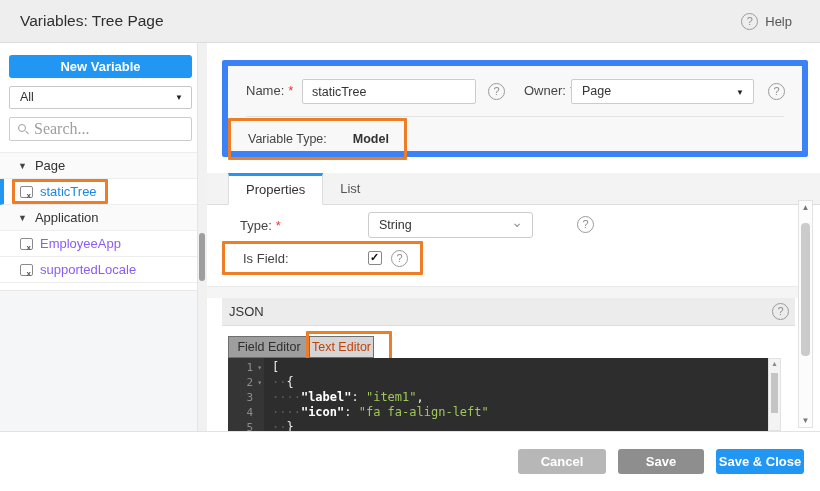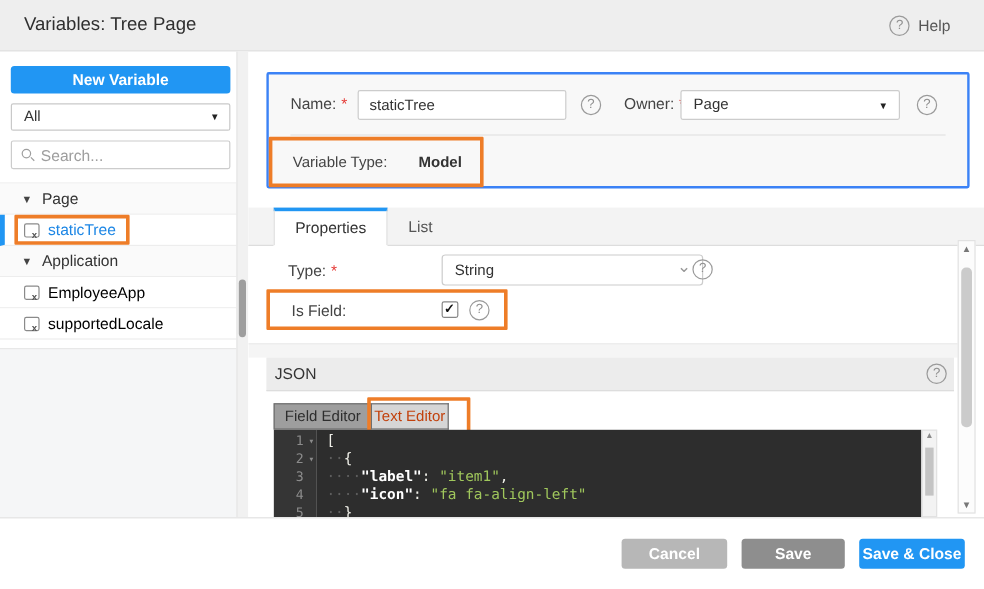--- a/index.html
+++ b/index.html
@@ -15,66 +15,66 @@
 
   
   .sidebar { position:absolute; top:43px; left:0; width:207px; bottom:60px; background:#fff; }
   .new-var-btn { position:absolute; left:9px; top:12px; width:183px; height:23px; background:#2196f3; color:#fff; border:none; border-radius:3px; font-size:13px; font-weight:bold; font-family:inherit; cursor:pointer; }
   .filter-select { position:absolute; left:9px; top:43px; width:183px; height:23px; background:#fff; border:1px solid #c9c9c9; border-radius:2px; cursor:pointer; }
   .filter-select .val { position:absolute; left:10px; line-height:21px; font-size:12.5px; color:#333; }
   .filter-select .arr { position:absolute; right:8px; top:6px; font-size:8px; color:#222; }
   .search-box { position:absolute; left:9px; top:74px; width:183px; height:24px; border:1px solid #ccc; border-radius:2px; background:#fff; }
   .search-icon { position:absolute; left:8px; top:6px; width:8px; height:8px; border:1.4px solid #9e9e9e; border-radius:50%; }
   .search-icon::after { content:""; position:absolute; left:6px; top:7px; width:4px; height:1.4px; background:#9e9e9e; transform:rotate(45deg); }
-  .search-box input { position:absolute; left:24px; top:0; width:150px; height:22px; border:none; outline:none; font-size:13px; font-family:Liberation Sans, sans-serif; color:#333; background:transparent; }
+  .search-box input { position:absolute; left:24px; top:0; width:150px; height:22px; border:none; outline:none; font-size:16px; font-family:Liberation Serif, serif; color:#333; background:transparent; }
   .search-box input::placeholder { color:#9e9e9e; }
 
   .tree { position:absolute; left:0; right:10px; top:109px; border-top:1px solid #ededed; }
   .tree-row { height:26px; border-bottom:1px solid #ededed; display:flex; align-items:center; font-size:13px; background:#fff; cursor:pointer; }
   .tree-row.group { background:#fafafa; }
   .tree-row .caret { margin-left:18px; font-size:9px; color:#444; }
   .tree-row.group .tree-label { margin-left:8px; color:#333; }
   .row-inner { display:inline-flex; align-items:center; }
   .tree-row.item .var-icon { margin-left:20px; }
-  .tree-row.item .tree-label { margin-left:7px; color:#000000; }
+  .tree-row.item .tree-label { margin-left:7px; color:#8b5cf6; }
   .tree-row.item.selected { border-left:4px solid #2196f3; }
   .tree-row.item.selected .tree-label { color:#1e87e5; }
   .row-inner.hl { margin-left:8px; border:3px solid #ee7d28; padding:2px 8px 2px 5px; border-radius:1px; }
   .row-inner.hl .var-icon { margin-left:0; }
   .var-icon { position:relative; width:13px; height:12px; border:1px solid #8a8a8a; border-radius:2px; background:#fff; flex:none; }
   .var-icon .vx { position:absolute; right:1px; bottom:-3px; font-size:8px; color:#555; font-weight:bold; }
 
   .sidebar-rest { position:absolute; left:0; right:10px; top:247px; bottom:0; background:#f5f6f7; border-top:1px solid #e8e8e8; }
   .sb-track { position:absolute; right:0; top:0; bottom:0; width:10px; background:#f1f1f1; border-left:1px solid #e4e4e4; }
   .sb-thumb { position:absolute; right:2px; top:190px; width:6px; height:48px; background:#9e9e9e; border-radius:3px; }
 
   
   .main { position:absolute; left:207px; top:43px; right:0; bottom:60px; background:#fff; }
 
-  .form-box { position:absolute; left:15px; top:17px; width:586px; height:97px; background:#f8f8f8; border:2px solid #3b82f6; border-radius:2px; }
+  .form-box { position:absolute; left:15px; top:17px; width:586px; height:97px; background:#f8f8f8; border:6px solid #3b82f6; border-radius:2px; }
   .fb-label { position:absolute; top:12px; line-height:26px; font-size:13px; color:#444; }
   .req { color:#e53935; margin-left:4px; }
   .name-input { position:absolute; left:74px; top:13px; width:174px; height:25px; border:1px solid #ccc; border-radius:2px; padding:0 9px; font-size:12.5px; font-family:inherit; color:#333; background:#fff; }
   .owner-select { position:absolute; left:343px; top:13px; width:183px; height:25px; background:#fff; border:1px solid #ccc; border-radius:2px; cursor:pointer; }
   .owner-select .val { position:absolute; left:10px; line-height:23px; font-size:12.5px; color:#333; }
   .owner-select .arr { position:absolute; right:9px; top:8px; font-size:8px; color:#222; }
   .fb-help1 { position:absolute; left:260px; top:17px; }
   .fb-help2 { position:absolute; left:540px; top:17px; }
   .fb-divider { position:absolute; left:18px; right:18px; top:50px; border-top:1px solid #e3e3e3; }
   .vt-wrap { position:absolute; left:0; top:52px; height:42px; display:inline-flex; align-items:center; gap:26px; border:3px solid #ee7d28; border-radius:1px; padding:0 15px 0 17px; }
   .vt-label { font-size:12.5px; color:#444; }
   .vt-value { font-size:12.5px; font-weight:bold; color:#333; }
 
   .tabs-bar { position:absolute; left:0; right:0; top:130px; height:32px; background:#f3f3f3; border-bottom:1px solid #ddd; display:flex; padding-left:21px; }
   .tab { padding:0 17px; line-height:31px; font-size:13px; color:#555; cursor:pointer; }
   .tab.active { background:#fff; border:1px solid #ddd; border-bottom:1px solid #fff; border-top:3px solid #2196f3; line-height:27px; color:#333; margin-bottom:-1px; }
 
   .content { position:absolute; left:0; right:0; top:162px; bottom:0; background:#fff; overflow:hidden; }
   .type-label { position:absolute; left:33px; top:13px; font-size:13px; color:#444; }
-  .type-select { position:absolute; left:161px; top:7px; width:218px; height:26px; background:#fff; border:1px solid #ccc; border-radius:3px; cursor:pointer; }
+  .type-select { position:absolute; left:161px; top:7px; width:165px; height:26px; background:#fff; border:1px solid #ccc; border-radius:3px; cursor:pointer; }
   .type-select .val { position:absolute; left:10px; line-height:24px; font-size:12.5px; color:#333; }
   .type-select .chev { position:absolute; right:9px; top:1px; font-size:14px; color:#999; }
   .type-help { position:absolute; left:370px; top:11px; }
 
   .islist-wrap { position:absolute; left:15px; top:36px; height:34px; display:inline-flex; align-items:center; border:3px solid #ee7d28; border-radius:1px; padding:0 12px 0 18px; }
   .islist-label { width:125px; font-size:13px; color:#444; }
   .checkbox { position:relative; width:14px; height:14px; border:1px solid #878787; border-radius:2px; background:#fff; cursor:pointer; flex:none; }
   .checkbox .chk { display:none; position:absolute; left:1px; top:-1px; font-size:11px; font-weight:bold; color:#111; }
   .checkbox.checked .chk { display:block; }
   .islist-help { margin-left:9px; }

